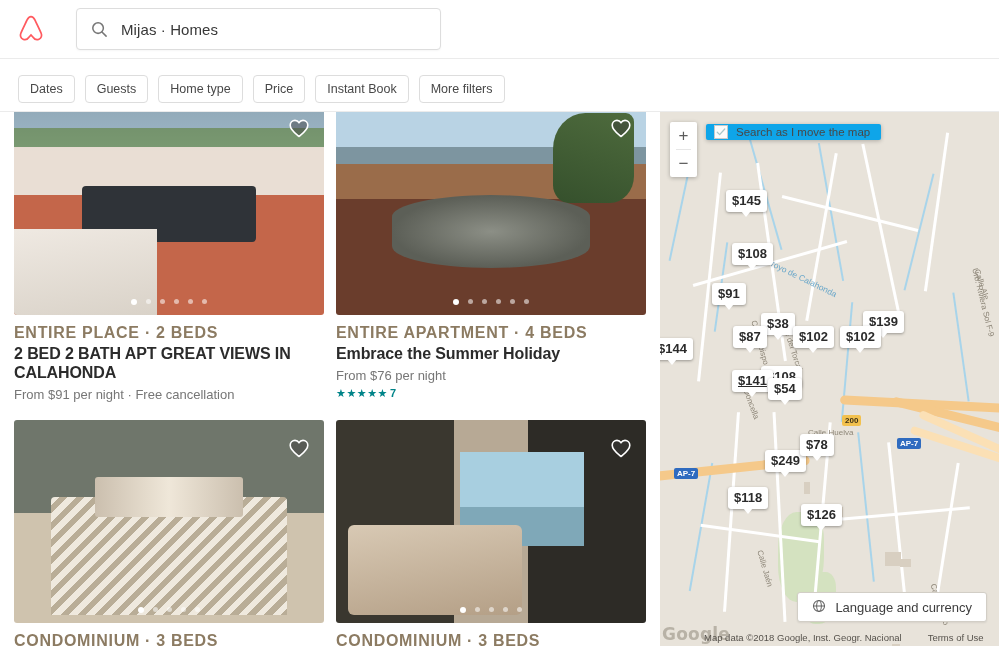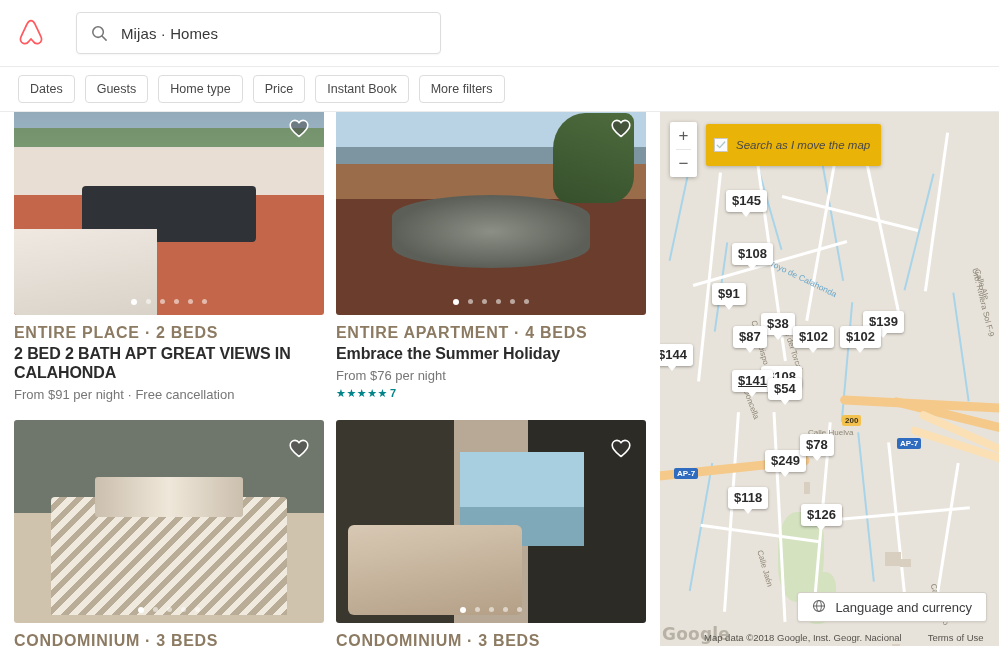--- a/index.html
+++ b/index.html
@@ -7,21 +7,21 @@
     width: 999px; height: 646px;
     font-family: "Liberation Sans", sans-serif;
     background: #ffffff;
     overflow: hidden;
     -webkit-font-smoothing: antialiased;
   }
 
   
   .header {
     position: absolute; left: 0; top: 0;
-    width: 999px; height: 67px;
+    width: 999px; height: 59px;
     background: #fff;
     border-bottom: 1px solid #ebebeb;
     display: flex; align-items: center;
   }
   .logo { margin-left: 14px; width: 34px; height: 34px; display:flex; align-items:center; justify-content:center; cursor:pointer; }
   .search-box {
     margin-left: 28px;
     width: 365px; height: 42px;
     border: 1px solid #dddddd;
     border-radius: 4px;
@@ -194,25 +194,25 @@
     z-index: 20;
   }
   .zoom-btn {
     height: 27px; display:flex; align-items:center; justify-content:center;
     font-size: 17px; color: #5b5b5b; cursor: pointer; user-select:none;
   }
   .zoom-sep { height:1px; background:#e6e6e6; margin: 0 6px; }
 
   .search-move {
     position: absolute; left: 46px; top: 12px;
-    height: 42px; padding: 0 11px 0 8px;
-    background: #eab308; border-radius: 2px;
+    height: 16px; padding: 0 11px 0 8px;
+    background: #0ea5e9; border-radius: 2px;
     box-shadow: 0 1px 4px rgba(0,0,0,.25);
     display: flex; align-items: center; gap: 8px;
-    z-index: 20; cursor: pointer; font-style: italic;
+    z-index: 20; cursor: pointer;
   }
   .cbx {
     width: 14px; height: 14px;
     border: 1px solid #c9c9c9; background: #fbfbfb;
     display: flex; align-items: center; justify-content: center;
   }
   .search-move-label { font-size: 11.5px; color: #484848; white-space: nowrap; }
 
   .pin {
     position: absolute;
@@ -474,21 +474,21 @@
         <path d="M1.5 6.3 L4.4 9.2 L10.5 2.4" stroke="#a8c6c9" stroke-width="1.5" fill="none" stroke-linecap="round" stroke-linejoin="round"></path>
       </svg>
     </span>
     <span class="search-move-label">Search as I move the map</span>
   </div>
 
   <div class="pin" style="left:66px;top:78px;">$145</div>
   <div class="pin" style="left:72px;top:131px;">$108</div>
   <div class="pin" style="left:52px;top:171px;">$91</div>
   <div class="pin" style="left:203px;top:172px;margin-top:27px;">$139</div>
-  <div class="pin" style="left:-8px;top:232px;">$144</div>
+  <div class="pin" style="left:-8px;top:226px;">$144</div>
   <div class="pin" style="left:73px;top:214px;z-index:11;">$87</div>
   <div class="pin" style="left:101px;top:201px;">$38</div>
   <div class="pin" style="left:133px;top:214px;">$102</div>
   <div class="pin" style="left:180px;top:214px;">$102</div>
   <div class="pin" style="left:72px;top:258px;z-index:11;text-decoration:underline;">$141</div>
   <div class="pin" style="left:101px;top:254px;z-index:9;">$108</div>
   <div class="pin" style="left:108px;top:266px;z-index:12;">$54</div>
   <div class="pin" style="left:140px;top:322px;z-index:11;">$78</div>
   <div class="pin" style="left:105px;top:338px;">$249</div>
   <div class="pin" style="left:68px;top:375px;">$118</div>

